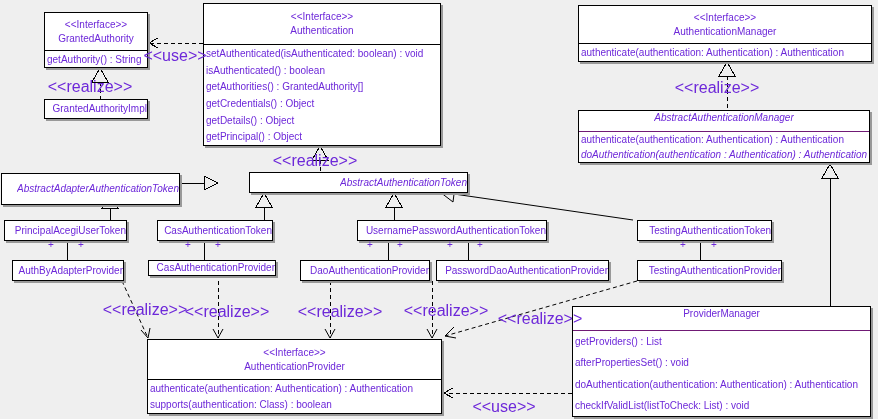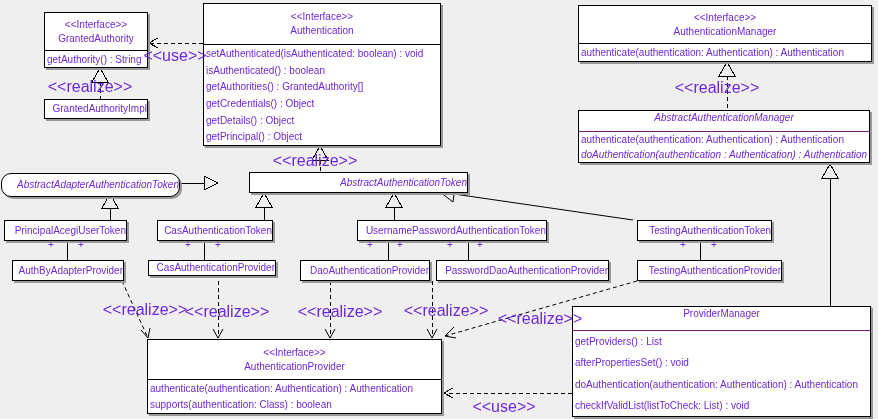--- a/index.html
+++ b/index.html
@@ -134,21 +134,21 @@
   <div class="uml abstract" style="left:578px;top:110px;width:292px;height:53px;">
     <div class="t1" style="height:20px;">
       <div class="cname">AbstractAuthenticationManager</div>
     </div>
     <div class="members">
       <div class="m">authenticate(authentication: Authentication) : Authentication</div>
       <div class="m mi">doAuthentication(authentication : Authentication) : Authentication</div>
     </div>
   </div>
 
-  <div class="uml single abstract" style="left:1px;top:173px;width:179px;height:24px;border-radius:10px;">
+  <div class="uml single abstract" style="left:1px;top:173px;width:179px;height:32px;">
     <div class="cname">AbstractAdapterAuthenticationToken</div>
   </div>
 
   <div class="uml single abstract" style="left:218px;top:172px;width:219px;height:21px;margin-left:31px;">
     <div class="cname">AbstractAuthenticationToken</div>
   </div>
 
   <div class="uml single" style="left:4px;top:220px;width:123px;height:21px;">
     <div class="cname">PrincipalAcegiUserToken</div>
   </div>

